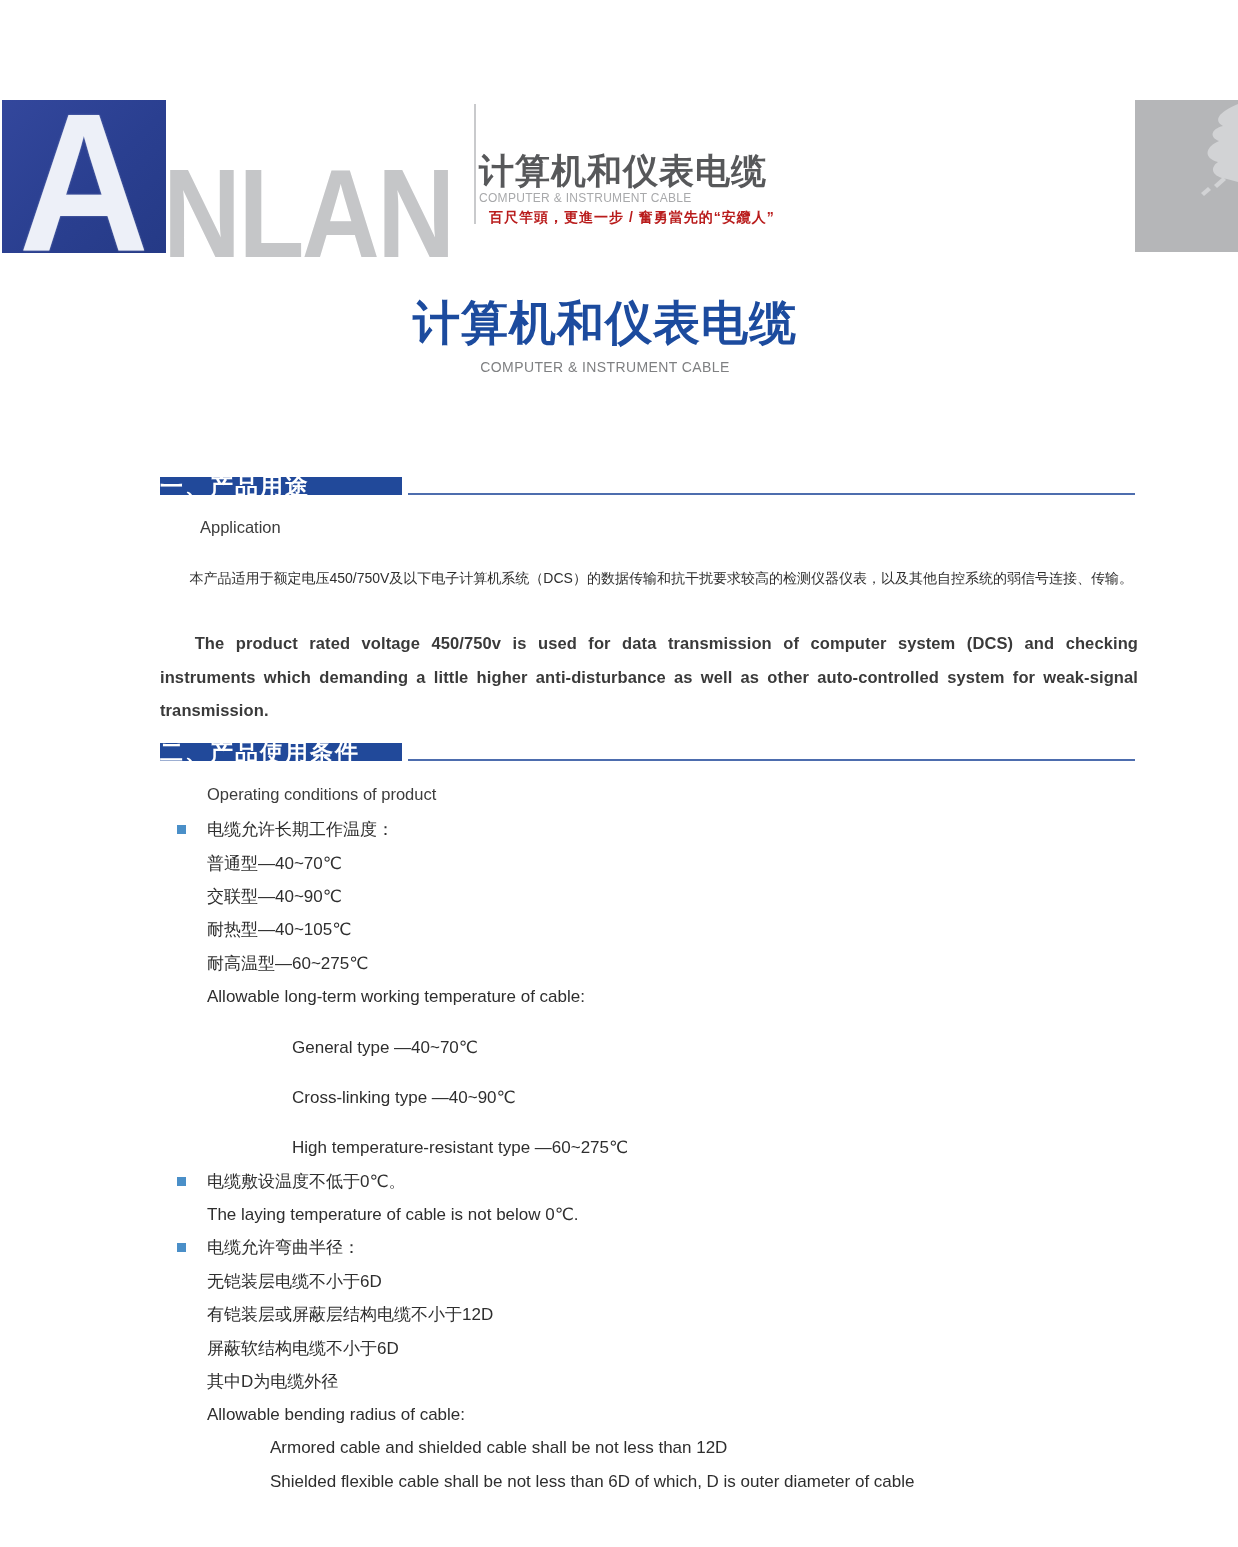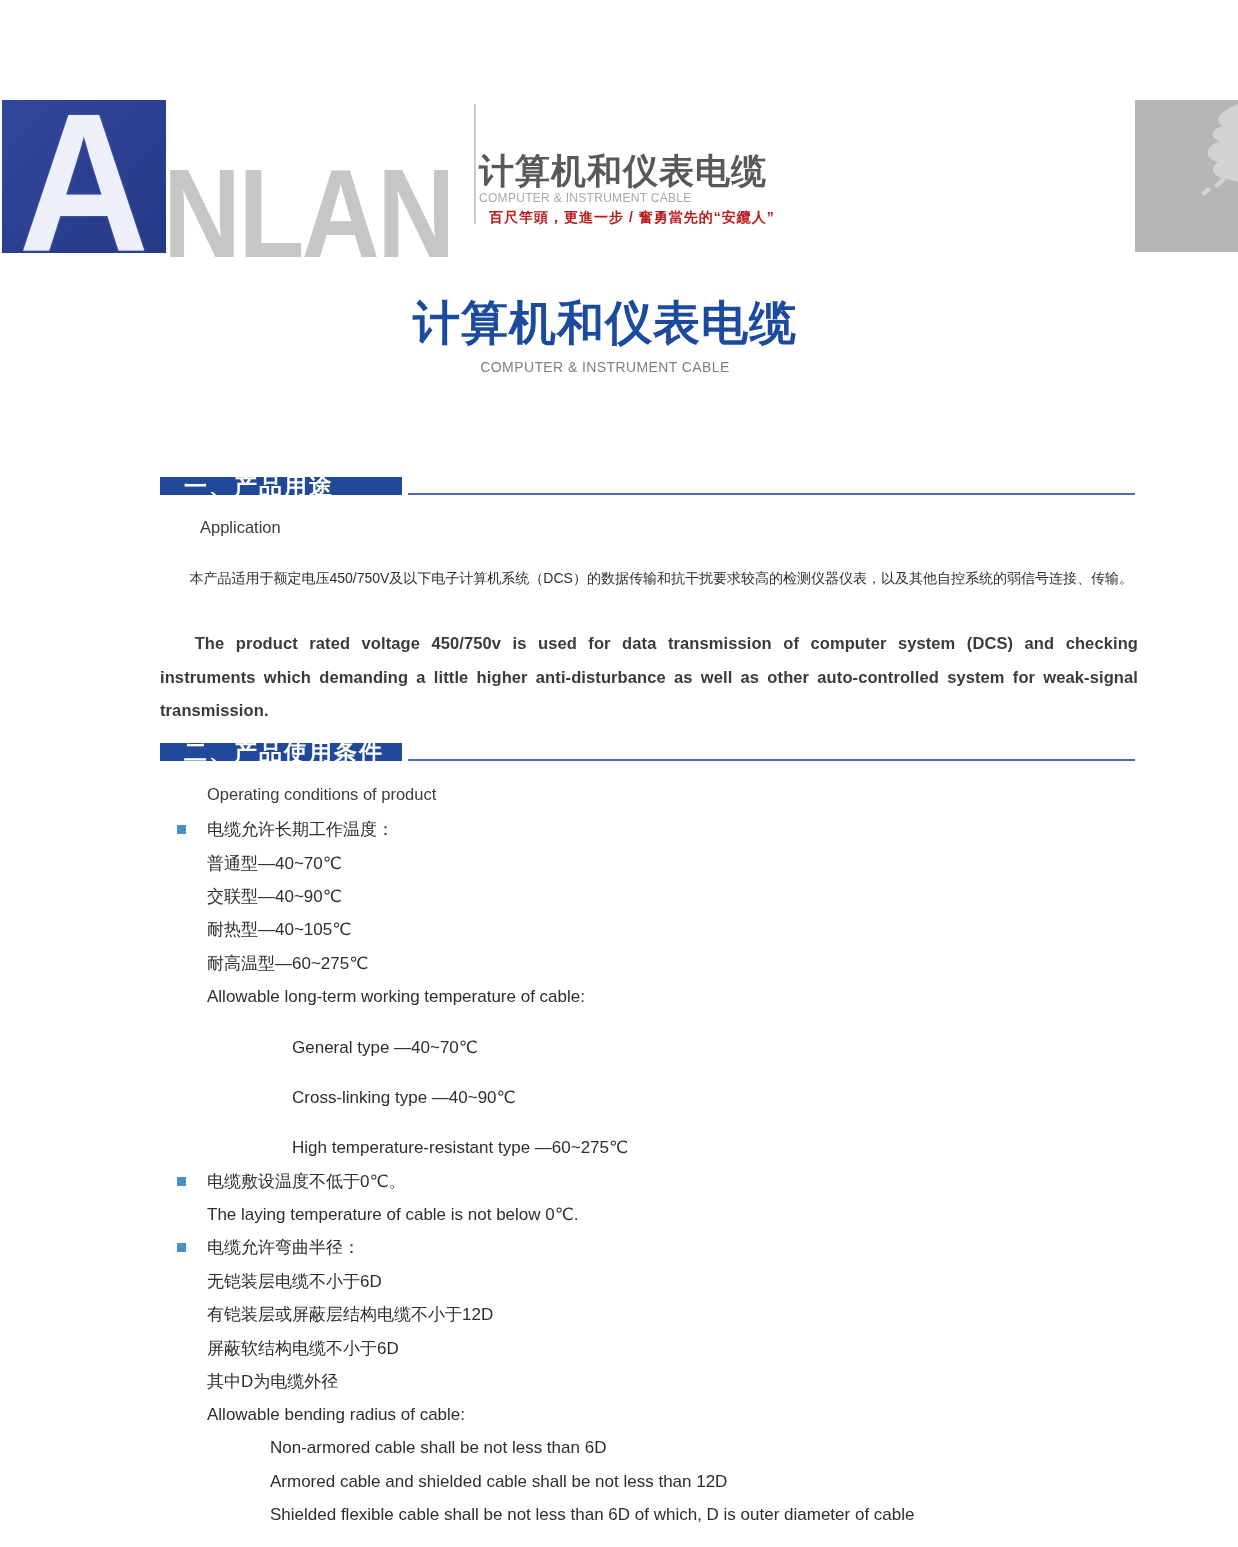--- a/index.html
+++ b/index.html
@@ -51,21 +51,21 @@
     position:absolute; left:0; top:359px; width:1210px; text-align:center;
     font-size:14px; color:#7f8082; letter-spacing:.4px;
   }
 
   
   .sec-head { position:absolute; left:160px; width:978px; height:34px; }
   .sec-head.s1 { top:477px; } .sec-head.s2 { top:743px; }
   .sec-bar {
     position:absolute; left:0; top:0; width:242px; height:18px; background:#21499a;
     color:#ffffff; font-size:23px; font-weight:bold; letter-spacing:2px;
-    display:flex; align-items:center; padding-left:24px; box-sizing:border-box; white-space:nowrap;
+    display:flex; align-items:center; box-sizing:border-box; white-space:nowrap;
   }
   .sec-rule { position:absolute; left:248px; right:3px; top:16px; height:2px; background:#4d6dae; }
   .sec-sub { position:absolute; font-size:16.5px; color:#3c3c3c; white-space:nowrap; }
   .sec-sub.s1 { left:200px; top:518px; }
   .sec-sub.s2 { left:207px; top:785px; }
 
   
   .para {
     position:absolute; left:160px; width:978px; text-align:justify; margin:0;
   }
@@ -202,29 +202,25 @@
       <div class="row row-plain">
 
         <span>其中D为电缆外径</span>
       </div>
 
       <div class="row row-plain">
 
         <span>Allowable bending radius of cable:</span>
       </div>
 
+
       <div class="row row-indent1">
 
-        <span>Non-armored cable shall be not less than 6D</span>
+        <span>Armored cable and shielded cable shall be not less than 12D</span>
       </div>
 
       <div class="row row-indent1">
 
-        <span>Armored cable and shielded cable shall be not less than 12D</span>
-      </div>
-
-      <div class="row row-indent1">
-
         <span>Shielded flexible cable shall be not less than 6D of which, D is outer diameter of cable</span>
       </div>
     </div>
 
 </div>
 
 </body></html>

